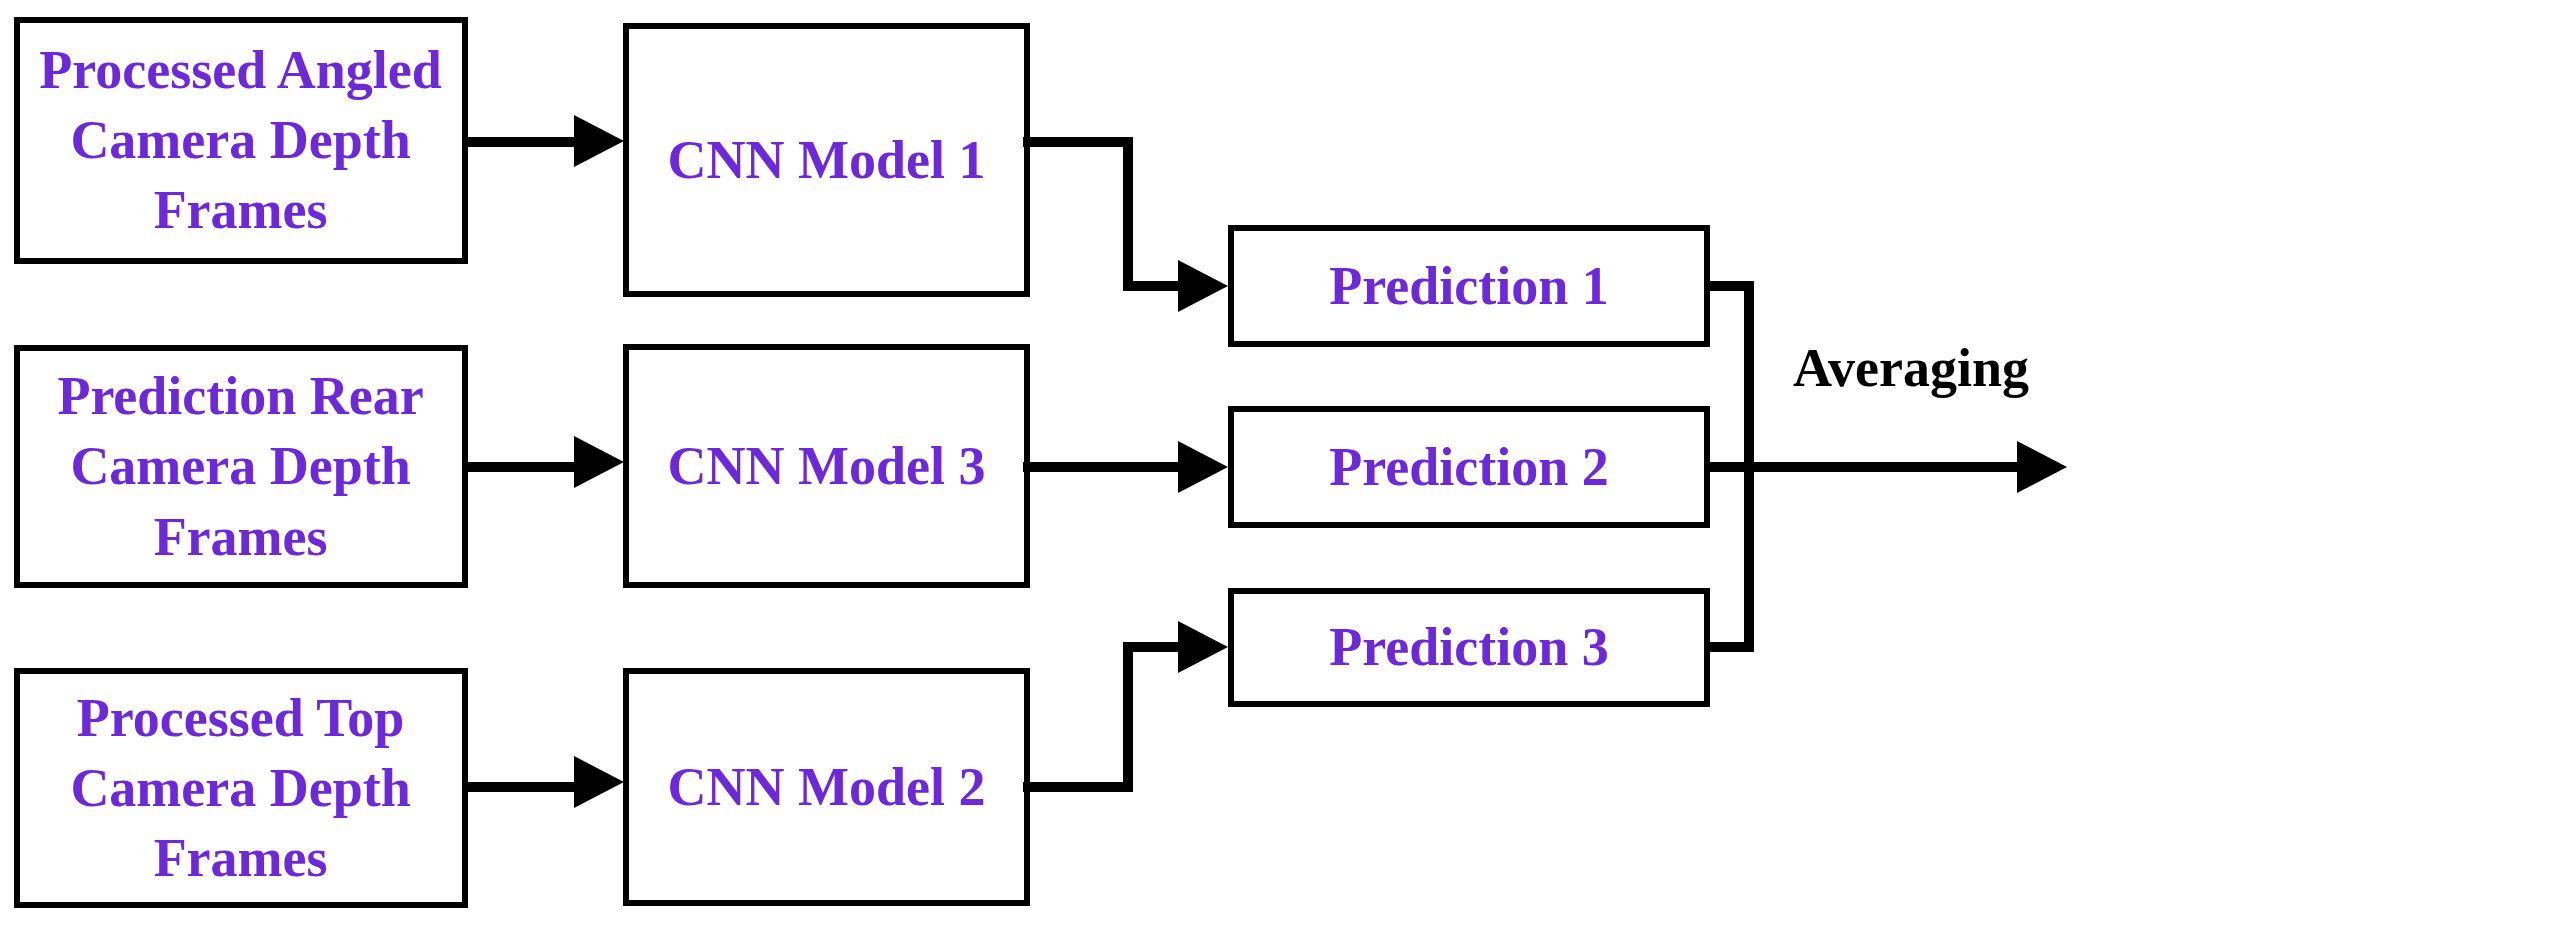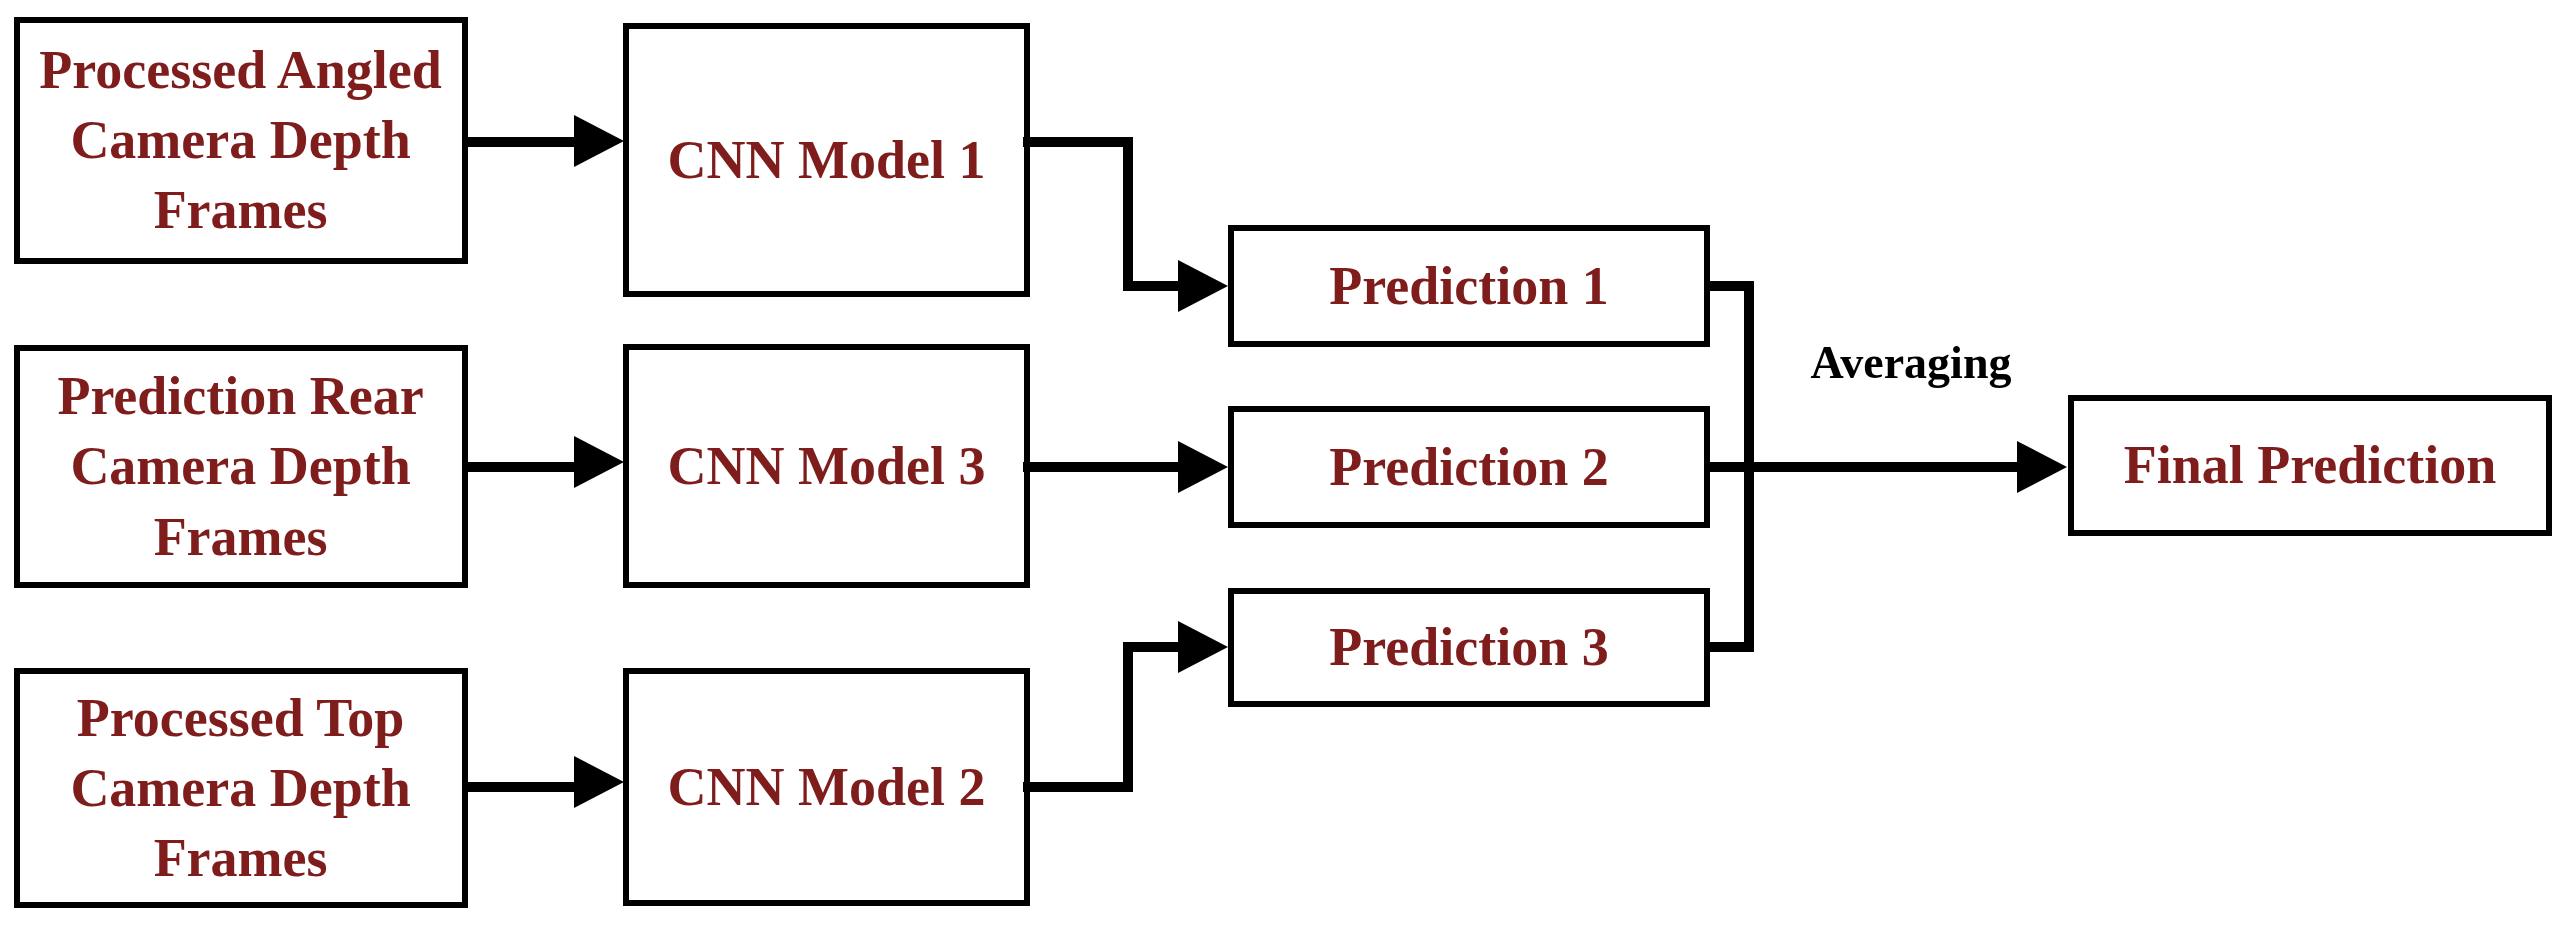--- a/index.html
+++ b/index.html
@@ -20,41 +20,41 @@
     box-sizing: border-box;
     border: 6.8px solid #000000;
     background: #ffffff;
     display: flex;
     align-items: center;
     justify-content: center;
     text-align: center;
     font-weight: bold;
     font-size: 54px;
     line-height: 1.3;
-    color: #7f1d1d;
+    color: #6d28d9;
   }
   .box span {
     white-space: pre-line;
   }
   .seg {
     position: absolute;
     background: #000000;
   }
   .ah {
     position: absolute;
     width: 0;
     height: 0;
     border-top: 26px solid transparent;
     border-bottom: 26px solid transparent;
     border-left: 50px solid #000000;
   }
   .flabel {
     position: absolute;
     font-weight: bold;
-    font-size: 46px;
+    font-size: 54px;
     color: #000000;
     text-align: center;
     line-height: 1.3;
   }
 </style>
 </head>
 <body>
 
 <div class="canvas">
 
@@ -87,23 +87,20 @@
   <div class="box" style="left:1228px; top:225px; width:482px; height:122px;">
     <span>Prediction 1</span>
   </div>
   <div class="box" style="left:1228px; top:406px; width:482px; height:122px;">
     <span>Prediction 2</span>
   </div>
   <div class="box" style="left:1228px; top:588px; width:482px; height:119px;">
     <span>Prediction 3</span>
   </div>
 
-  <div class="box" style="left:2068px; top:395px; width:484px; height:141px;">
-    <span>Final Prediction</span>
-  </div>
 
   <div class="flabel" style="left:1754px; top:333px; width:314px;">Averaging</div>
 
   <div class="seg" style="left:468px; top:137px; width:112px; height:9.7px;"></div>
   <div class="ah" style="left:574px; top:115px;"></div>
 
   <div class="seg" style="left:468px; top:462px; width:112px; height:9.7px;"></div>
   <div class="ah" style="left:574px; top:436px;"></div>
 
   <div class="seg" style="left:468px; top:782px; width:112px; height:9.7px;"></div>

